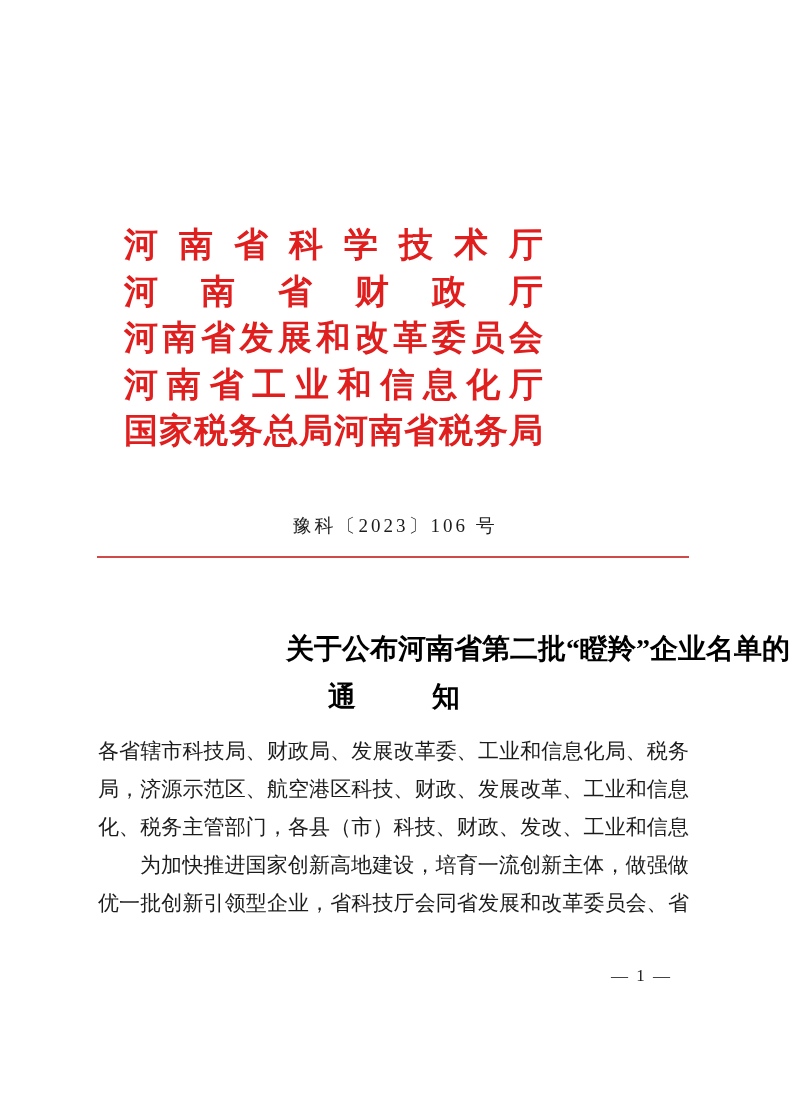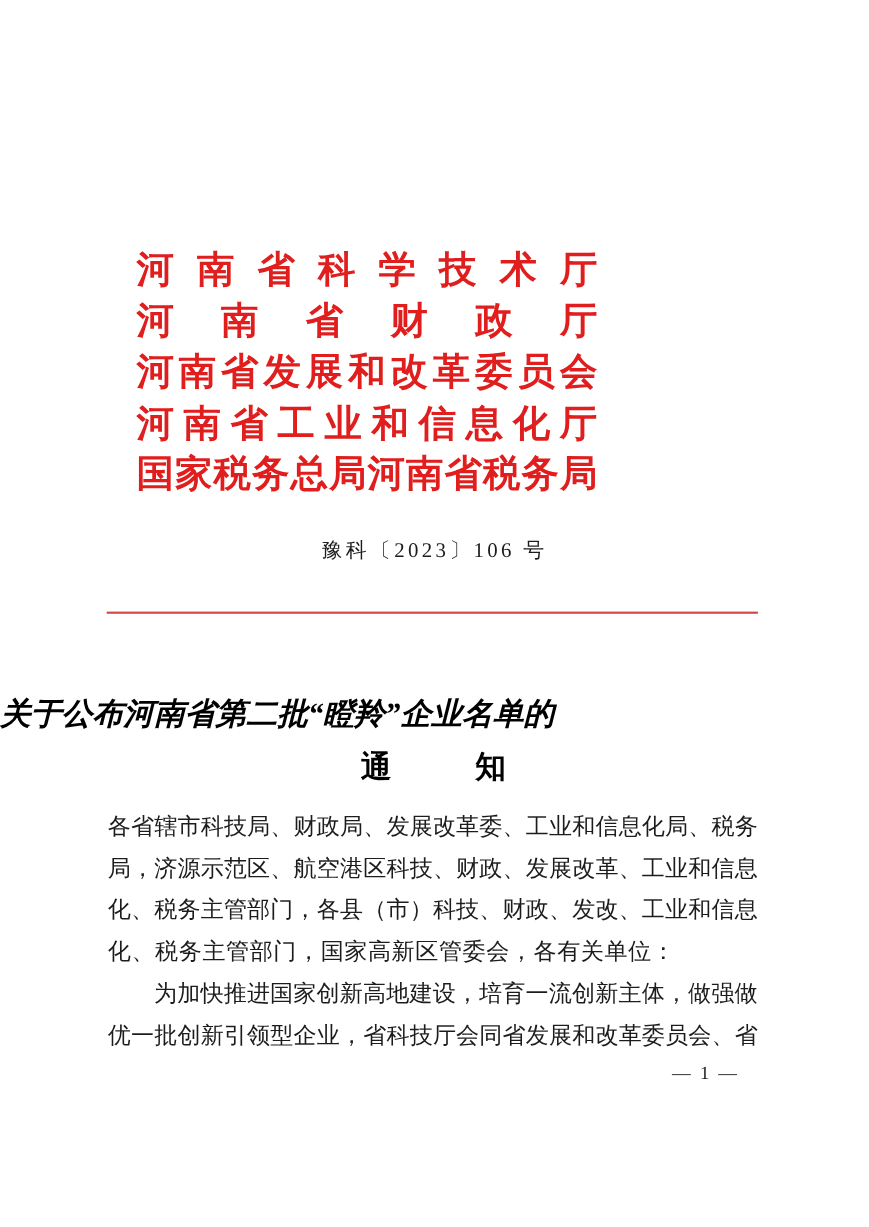--- a/index.html
+++ b/index.html
@@ -41,21 +41,21 @@
     font-weight: bold;
     color: #e01e1e;
     letter-spacing: 2px;
     line-height: 1;
     white-space: nowrap;
   }
 
   
   .doc-number {
     position: absolute;
-    top: 487px;
+    top: 513px;
     left: 0;
     width: 100%;
     text-align: center;
     font-size: 19px;
     letter-spacing: 3px;
     color: #1c1c1c;
   }
 
   
   .red-divider {
@@ -66,26 +66,25 @@
     height: 2px;
     background: #d04a4a;
   }
 
   
   .title-line1 {
     position: absolute;
     top: 630px;
     left: 0;
     width: 100%;
-    text-align: left;
+    text-align: right;
     font-size: 28px;
     font-weight: bold;
     color: #000000;
     white-space: nowrap;
-    font-style: italic;
   }
   .title-line2 {
     position: absolute;
     top: 678px;
     left: 328px;
     width: 132px;
     display: flex;
     justify-content: space-between;
     font-size: 28px;
     font-weight: bold;
@@ -290,21 +289,20 @@
         <span>、</span>
         <span>发</span>
         <span>改</span>
         <span>、</span>
         <span>工</span>
         <span>业</span>
         <span>和</span>
         <span>信</span>
         <span>息</span>
       </div>
-    <div class="body-line plain-line">化、税务主管部门，国家高新区管委会，各有关单位：</div>
     <div class="body-line chars-justify indent">
         <span>为</span>
         <span>加</span>
         <span>快</span>
         <span>推</span>
         <span>进</span>
         <span>国</span>
         <span>家</span>
         <span>创</span>
         <span>新</span>

